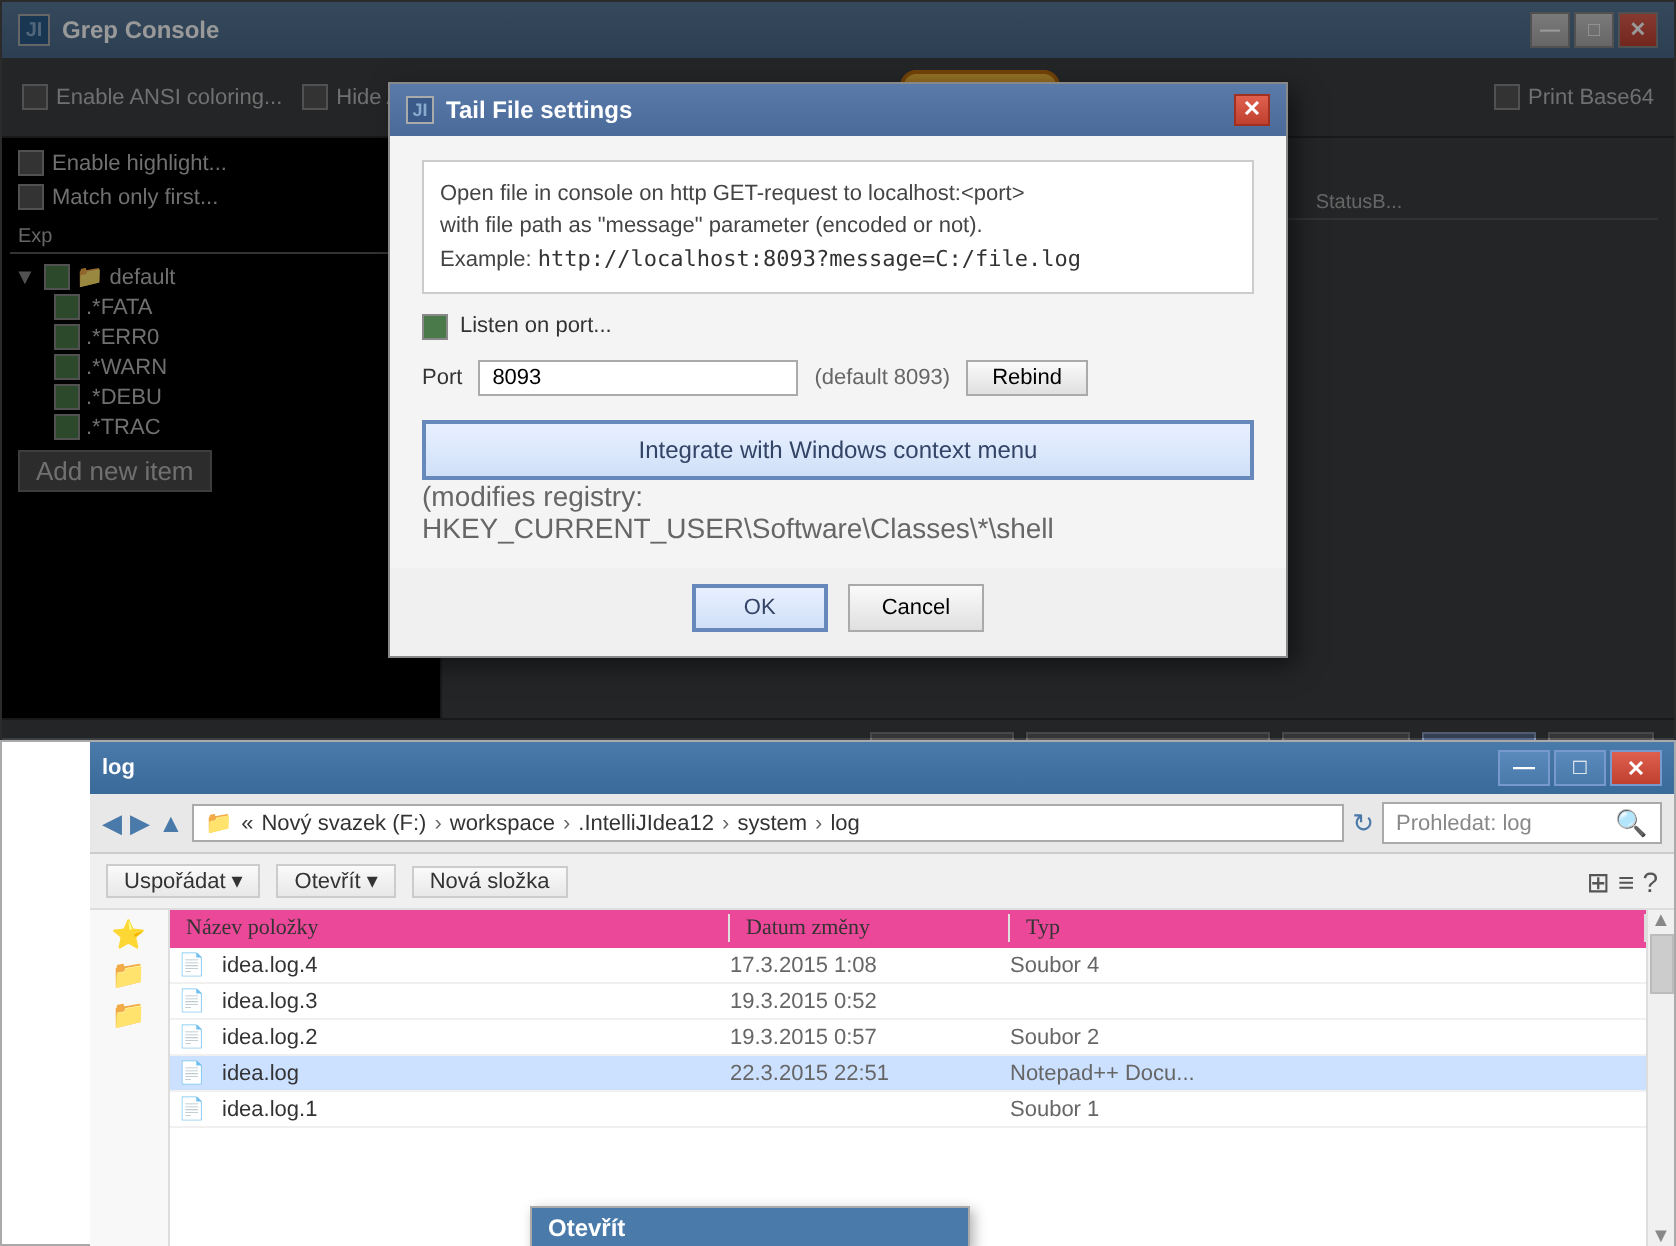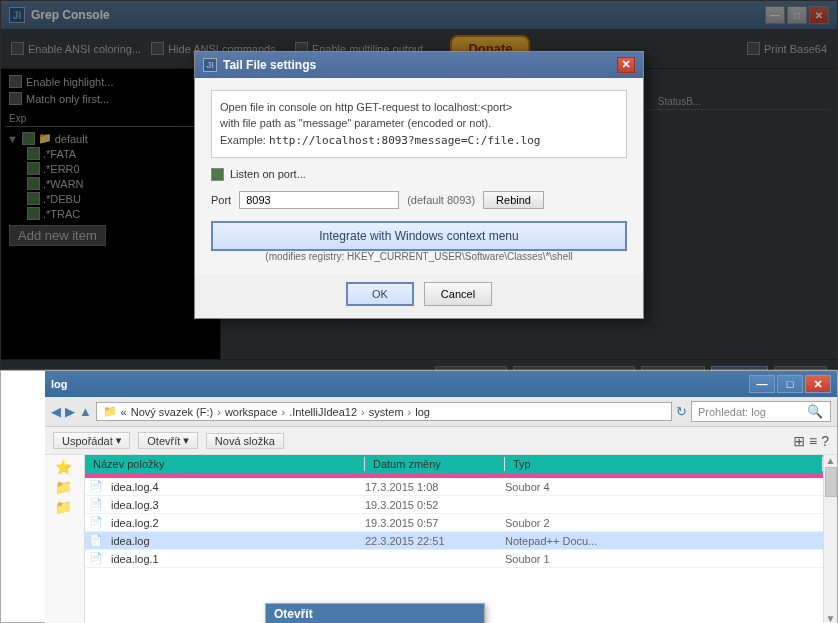--- a/index.html
+++ b/index.html
@@ -246,23 +246,24 @@
     .fe-nav-icon { color: #f0a030; font-size: 14px; }
 
     .fe-file-list {
       flex: 1;
       background: white;
       overflow: hidden;
       position: relative;
     }
     .fe-list-header {
       display: flex;
-      background: #14b8a6;
-      border-bottom: 5px solid #ec4899;
+      background: #ec4899;
+      border-bottom: 1px solid #ec4899;
       padding: 2px 0;
+      font-family: Liberation Serif, serif;
     }
     .fe-col-header {
       padding: 1px 8px;
       font-size: 11px; color: #333;
       border-right: 1px solid #ddd;
       cursor: pointer;
     }
     .fe-col-header.name { width: 280px; }
     .fe-col-header.date { width: 140px; }
     .fe-col-header.type { flex: 1; }
@@ -389,21 +390,21 @@
     .modal-integrate-btn {
       width: 100%;
       padding: 6px;
       background: linear-gradient(to bottom, #e8f0ff, #d0e0f8);
       border: 2px solid #6688bb;
       font-size: 12px; color: #334466;
       cursor: pointer; margin-bottom: 0;
       text-align: center;
     }
     .modal-registry-note {
-      font-size: 10px; color: #666; text-align: center; 
+      font-size: 14px; color: #666; text-align: left; 
     }
     .modal-footer {
       display: flex; justify-content: center; gap: 10px;
       padding: 8px 16px 12px;
     }
     .modal-ok-btn {
       padding: 4px 24px;
       background: linear-gradient(to bottom, #e8f0ff, #d0e0f8);
       border: 2px solid #6688bb;
       font-size: 11px; color: #334466; cursor: pointer;

